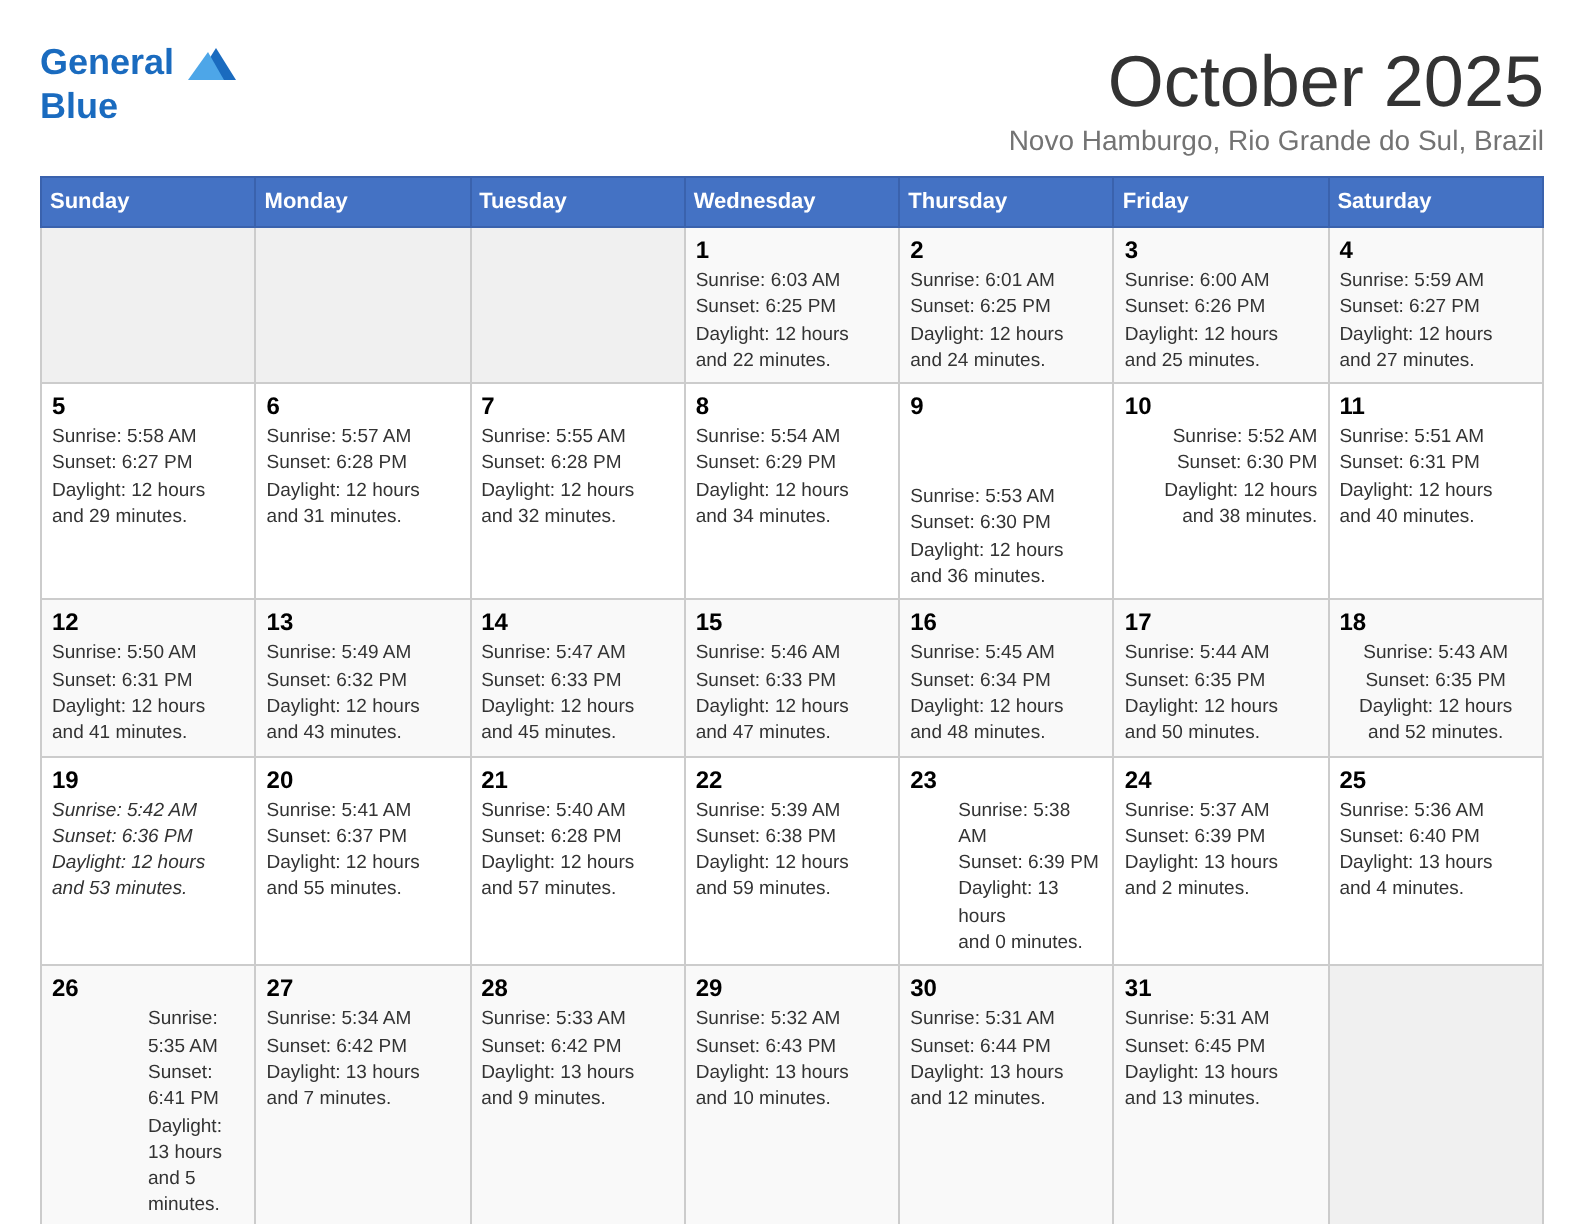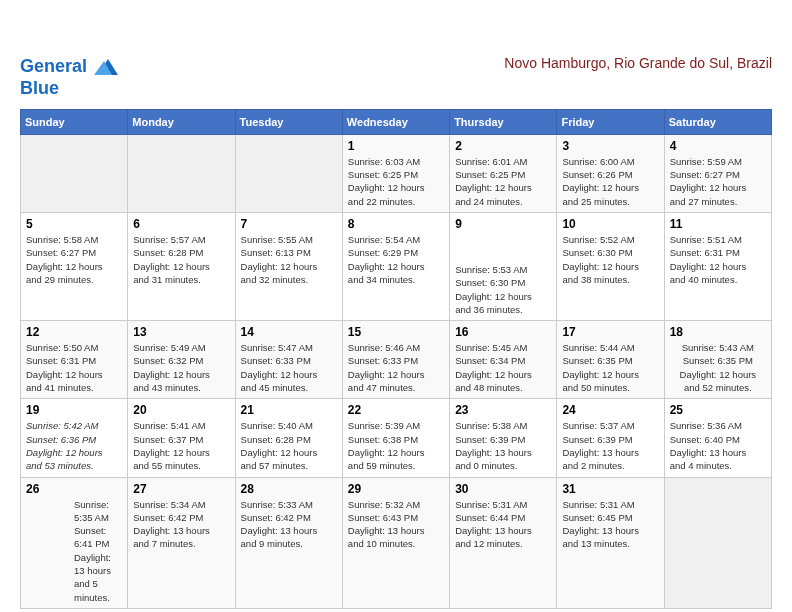--- a/index.html
+++ b/index.html
@@ -8,21 +8,20 @@
       background: #fff;
       width: 792px;
       min-height: 612px;
       padding: 20px;
     }
     .header {
       display: flex;
       align-items: flex-start;
       justify-content: space-between;
       margin-bottom: 10px;
-      margin-top: 35px;
     }
     .logo {
       display: flex;
       align-items: center;
     }
     .logo-text {
       font-size: 18px;
       font-weight: bold;
       color: #333;
       line-height: 1.1;
@@ -38,21 +37,21 @@
     .title-block {
       text-align: right;
     }
     .month-title {
       font-size: 36px;
       color: #333;
       font-weight: normal;
     }
     .location {
       font-size: 14px;
-      color: #7f1d1d;
+      color: #737373;
     }
     .calendar {
       width: 100%;
       border-collapse: collapse;
       border: 1px solid #ccc;
     }
     .calendar th {
       background-color: #4472c4;
       color: #fff;
       font-size: 11px;
@@ -102,20 +101,21 @@
           <svg class="logo-icon" viewBox="0 0 24 24" style="display:inline-block;vertical-align:middle;">
             <polygon points="4,20 14,4 24,20" fill="#1a6bbf"></polygon>
             <polygon points="0,20 10,6 18,20" fill="#4da6e8"></polygon>
           </svg>
           <br><span style="color:#1a6bbf;">Blue</span>
         </div>
       </div>
     </div>
   </div>
   <div class="title-block">
+    <div class="month-title">October 2025</div>
     <div class="location">Novo Hamburgo, Rio Grande do Sul, Brazil</div>
   </div>
 </div>
 
 <table class="calendar">
   <thead>
     <tr>
     <th>Sunday</th>
         <th>Monday</th>
         <th>Tuesday</th>
@@ -170,41 +170,41 @@
         <td>
           <span class="day-num">6</span>
           <div class="day-info" style="white-space: pre-line;">Sunrise: 5:57 AM
 Sunset: 6:28 PM
 Daylight: 12 hours
 and 31 minutes.</div>
         </td>
         <td>
           <span class="day-num">7</span>
           <div class="day-info" style="white-space: pre-line;">Sunrise: 5:55 AM
-Sunset: 6:13 PM
+Sunset: 6:28 PM
 Daylight: 12 hours
 and 32 minutes.</div>
         </td>
         <td>
           <span class="day-num">8</span>
           <div class="day-info" style="white-space: pre-line;">Sunrise: 5:54 AM
 Sunset: 6:29 PM
 Daylight: 12 hours
 and 34 minutes.</div>
         </td>
         <td>
           <span class="day-num">9</span>
           <div class="day-info" style="white-space: pre-line; margin-top: 32px;">Sunrise: 5:53 AM
 Sunset: 6:30 PM
 Daylight: 12 hours
 and 36 minutes.</div>
         </td>
         <td>
           <span class="day-num">10</span>
-          <div class="day-info" style="white-space: pre-line;">Sunrise: 5:52 AM
+          <div class="day-info" style="white-space: pre-line; text-align: right;">Sunrise: 5:52 AM
 Sunset: 6:30 PM
 Daylight: 12 hours
 and 38 minutes.</div>
         </td>
         <td>
           <span class="day-num">11</span>
           <div class="day-info" style="white-space: pre-line;">Sunrise: 5:51 AM
 Sunset: 6:31 PM
 Daylight: 12 hours
 and 40 minutes.</div>
@@ -285,21 +285,21 @@
         </td>
         <td>
           <span class="day-num">22</span>
           <div class="day-info" style="white-space: pre-line;">Sunrise: 5:39 AM
 Sunset: 6:38 PM
 Daylight: 12 hours
 and 59 minutes.</div>
         </td>
         <td>
           <span class="day-num">23</span>
-          <div class="day-info" style="white-space: pre-line;">Sunrise: 5:38 AM
+          <div class="day-info" style="white-space: pre-line; margin-left: 24px;">Sunrise: 5:38 AM
 Sunset: 6:39 PM
 Daylight: 13 hours
 and 0 minutes.</div>
         </td>
         <td>
           <span class="day-num">24</span>
           <div class="day-info" style="white-space: pre-line;">Sunrise: 5:37 AM
 Sunset: 6:39 PM
 Daylight: 13 hours
 and 2 minutes.</div>

